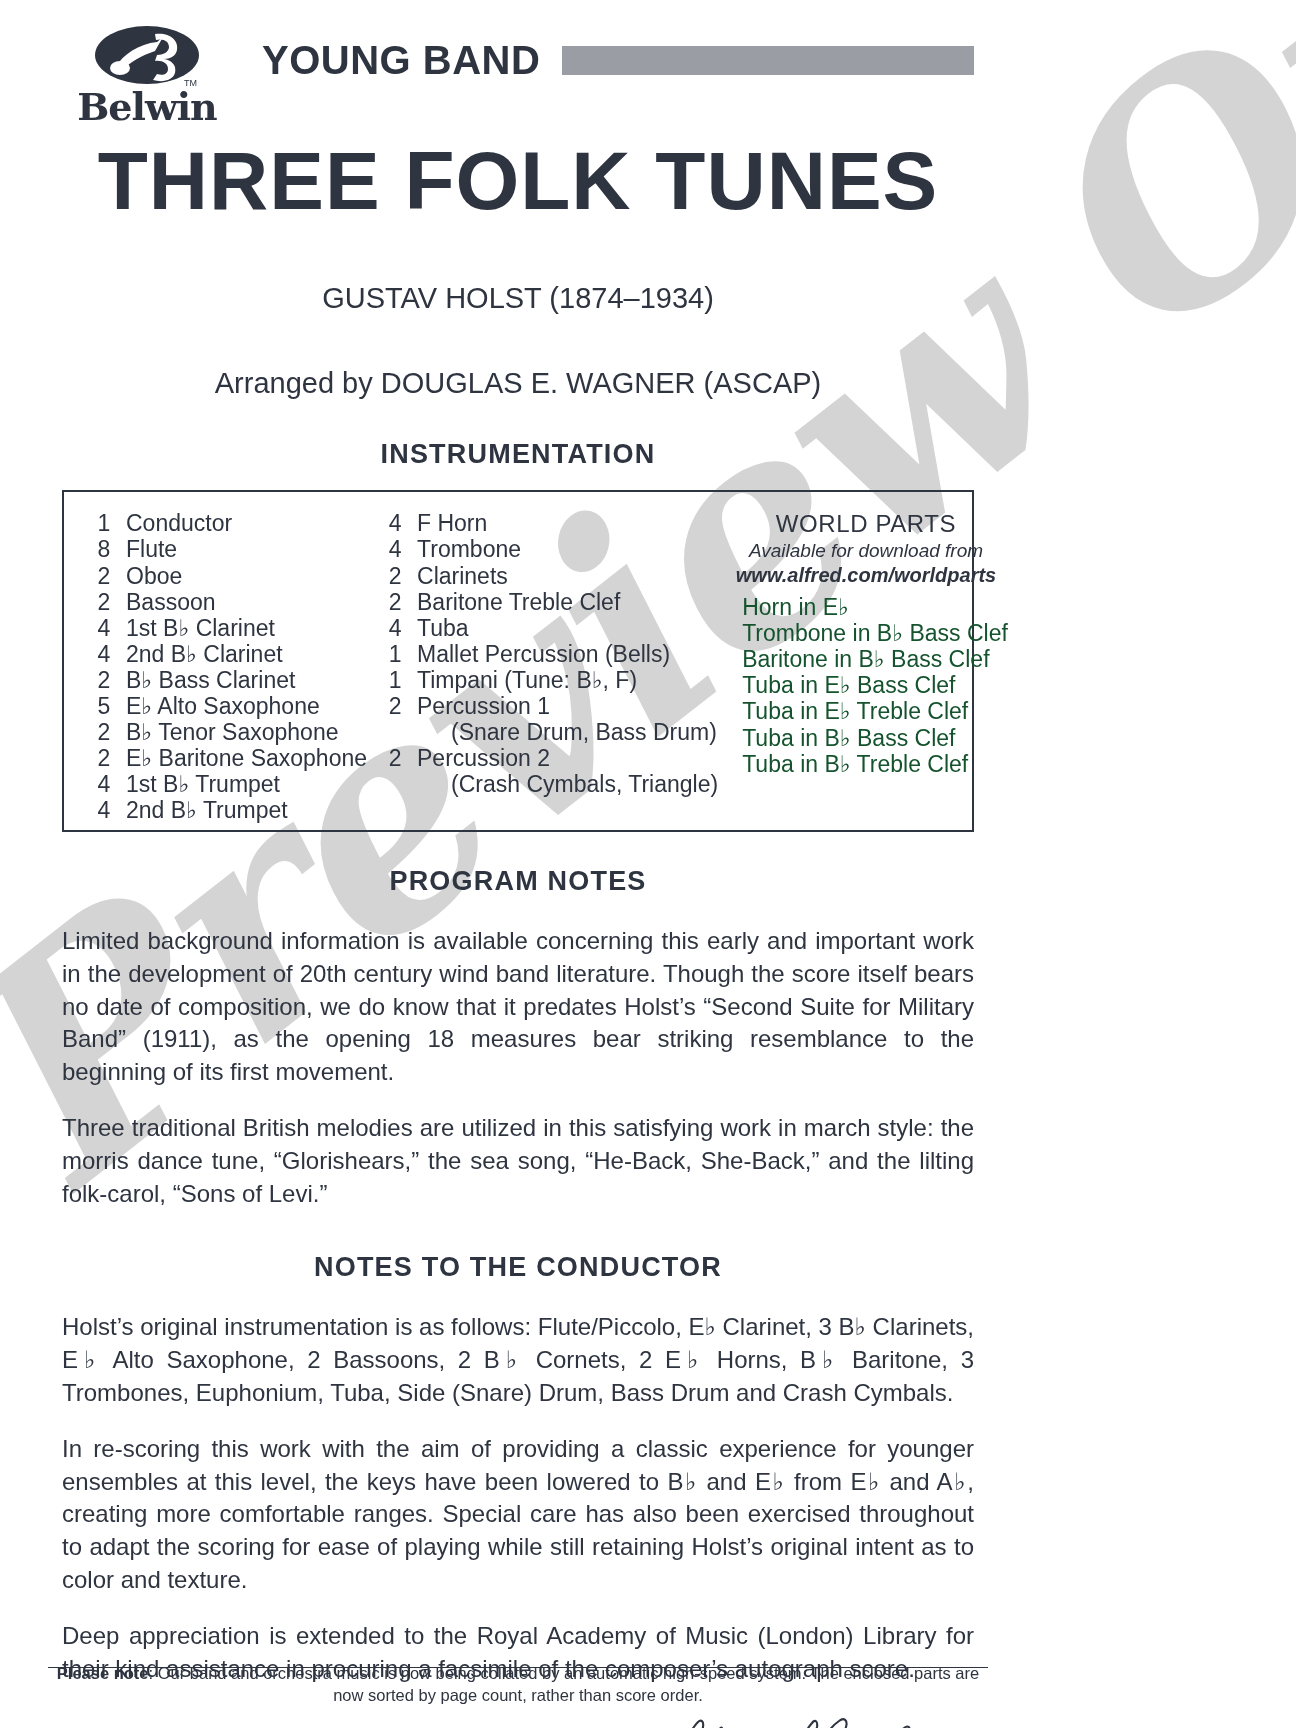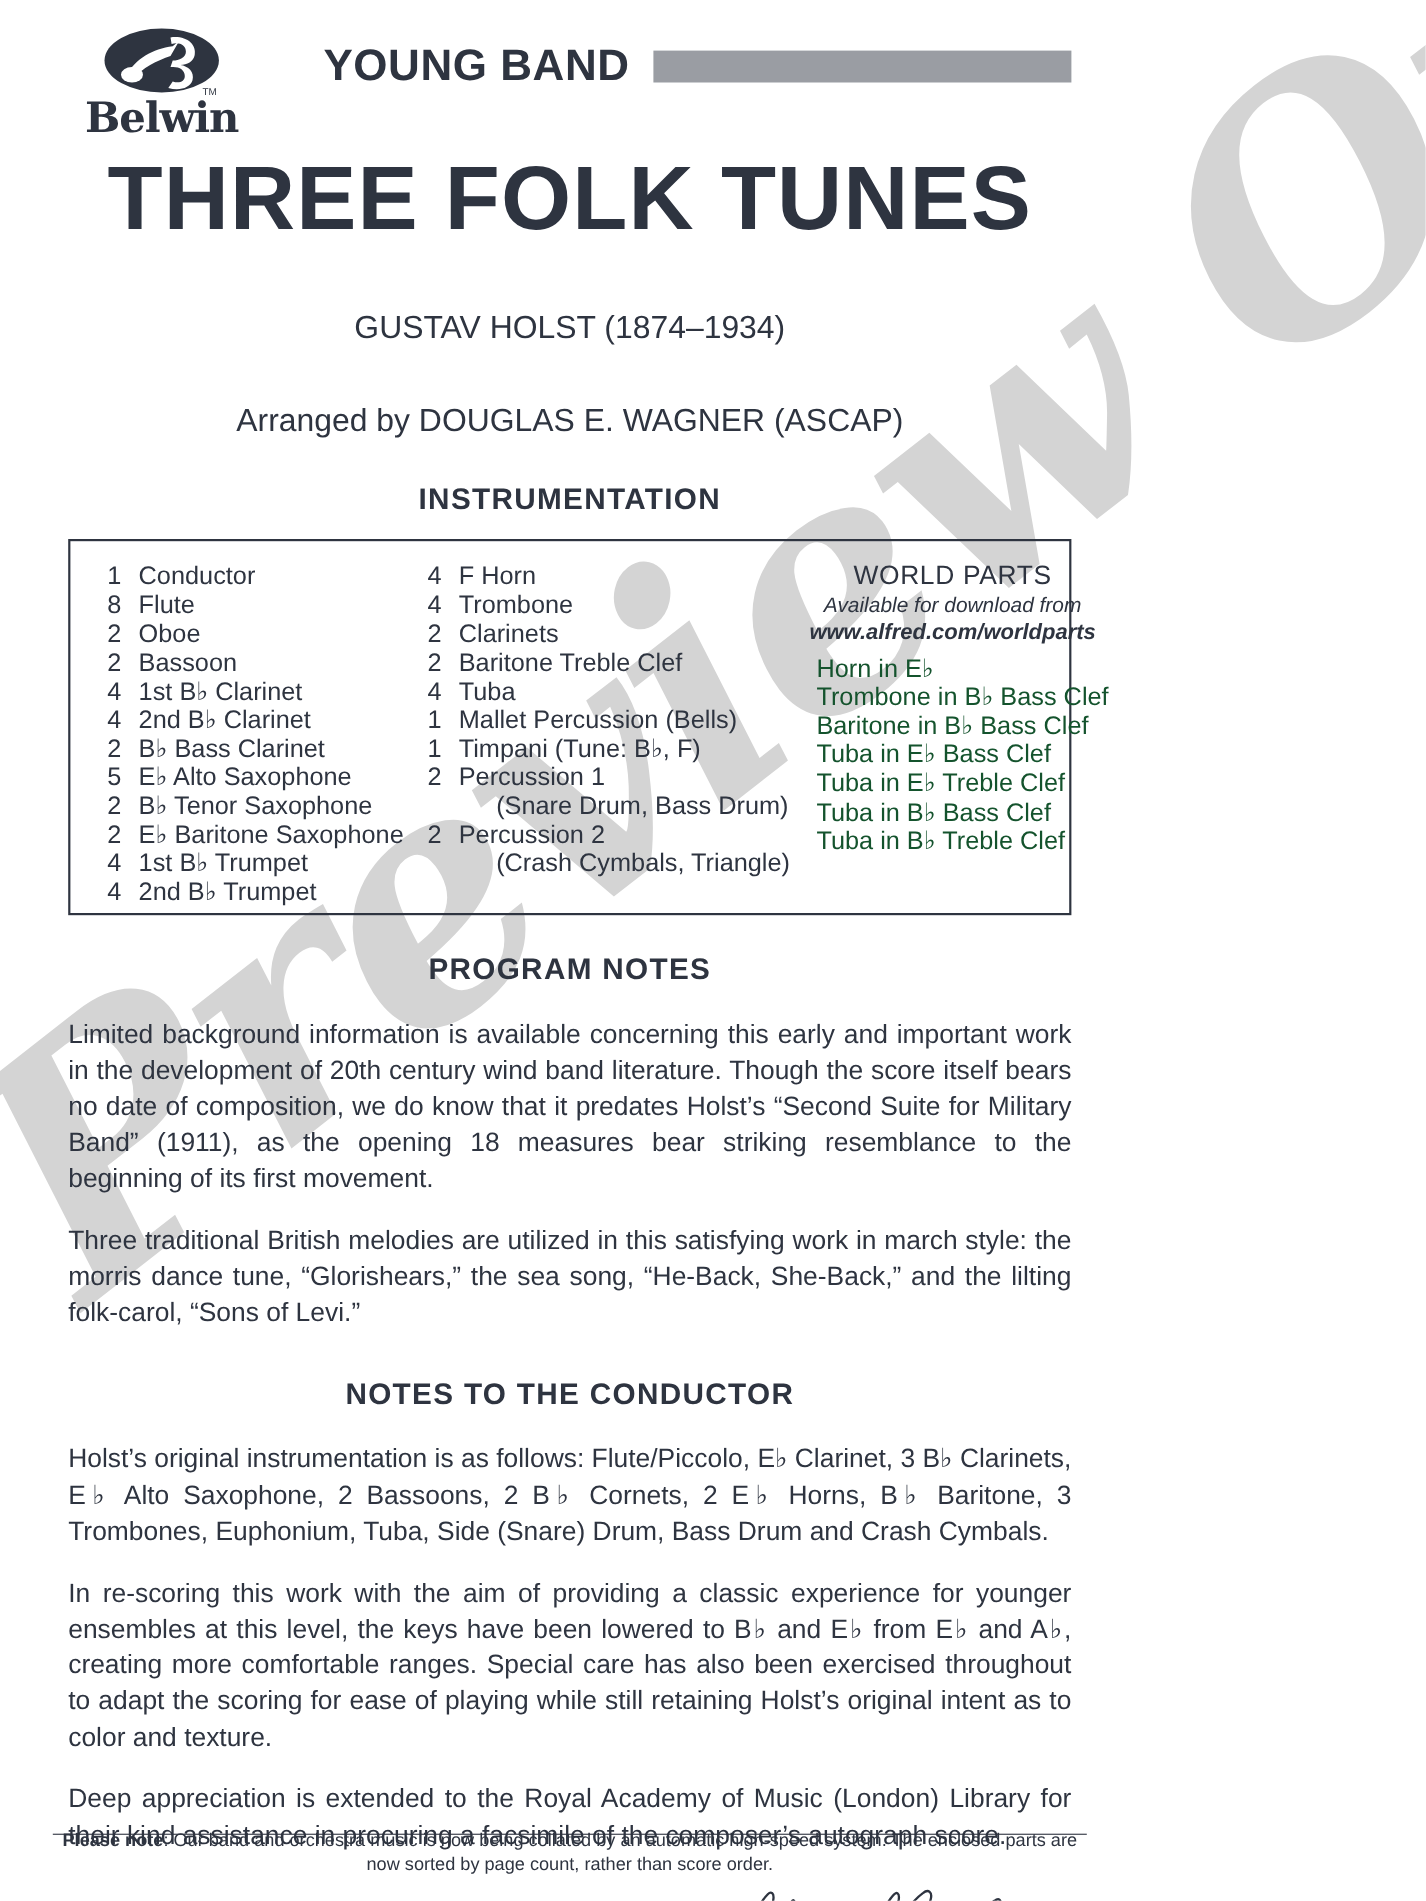--- a/index.html
+++ b/index.html
@@ -87,21 +87,20 @@
     font-family: "Liberation Sans", sans-serif;
     color: #2e3440;
   }
   .series-row {
     position: absolute;
     left: 200px;
     top: 38px;
     right: 0;
     display: flex;
     align-items: center;
-    margin-left: 32px;
   }
   .series-label {
     font-family: "Liberation Sans", sans-serif;
     font-weight: 700;
     font-size: 40px;
     letter-spacing: 0.5px;
     color: #2e3440;
     white-space: nowrap;
   }
   .series-bar {

